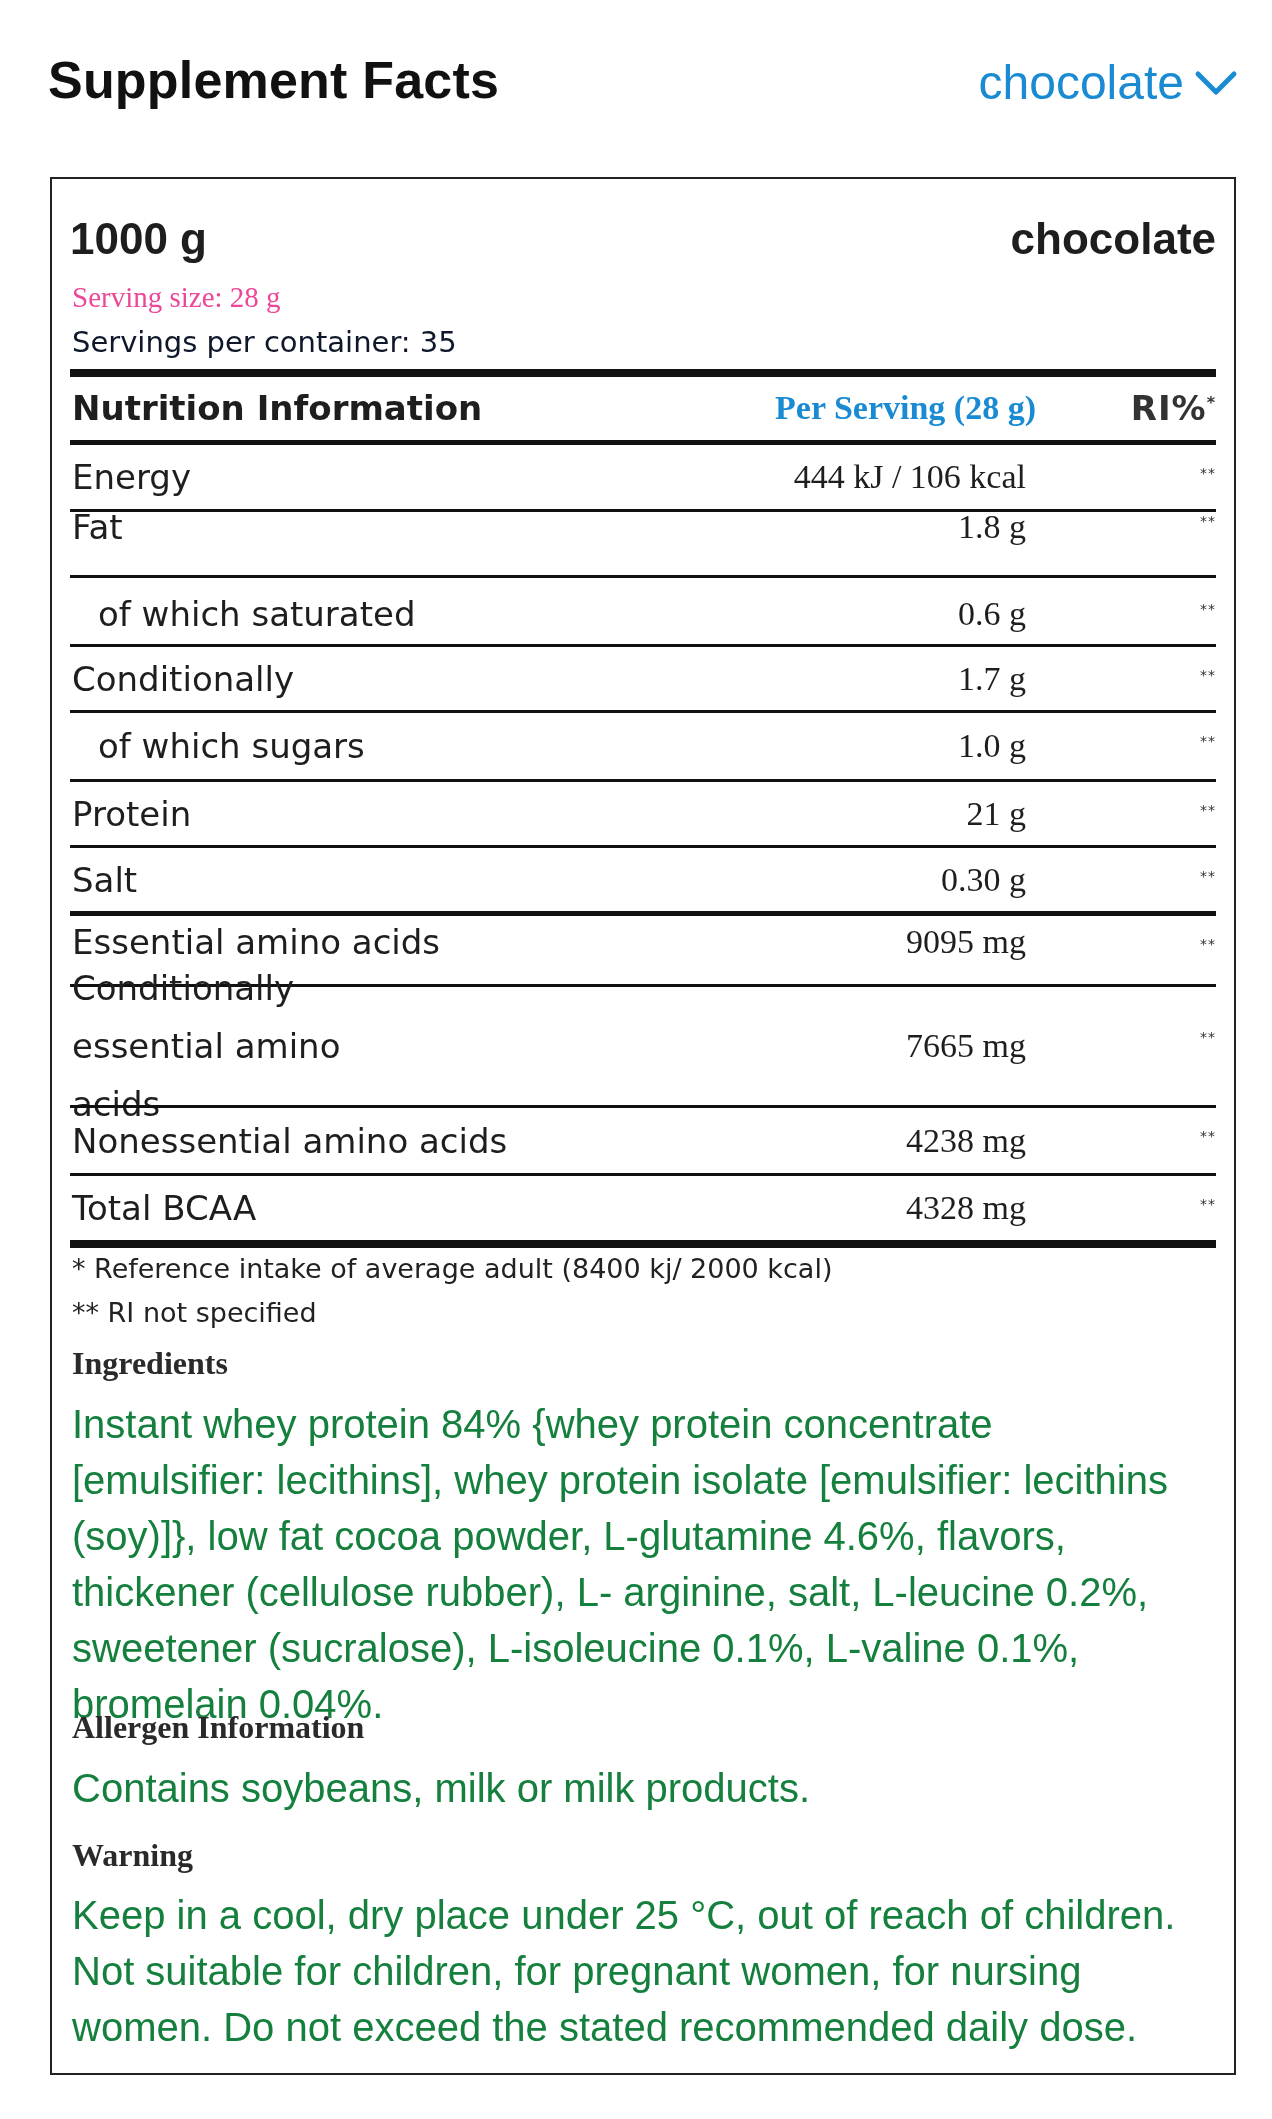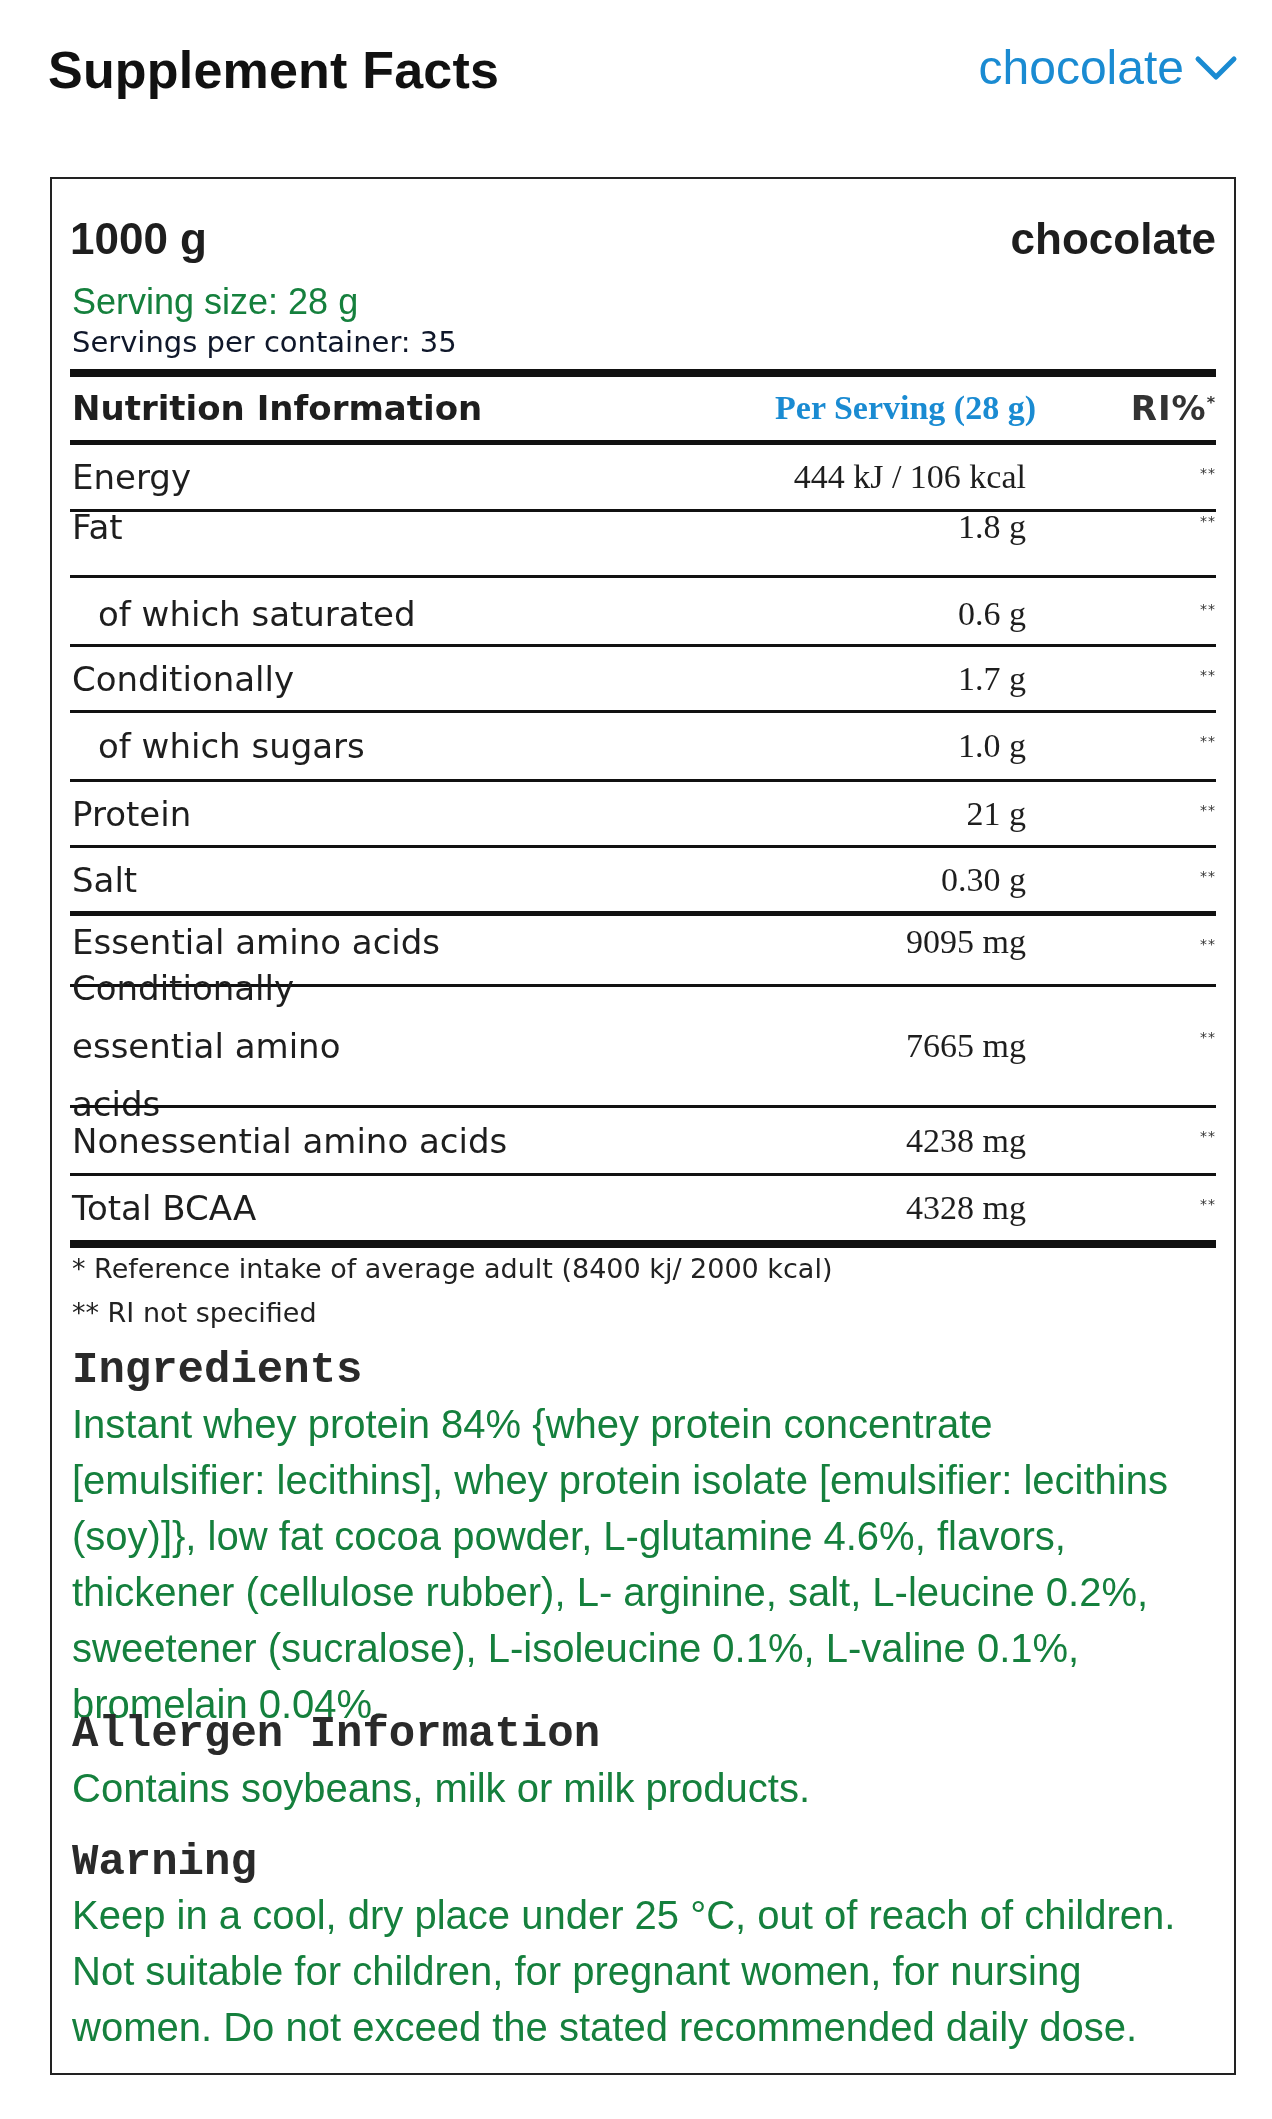--- a/index.html
+++ b/index.html
@@ -2,57 +2,57 @@
 <html><head>
   <meta charset="utf-8">
   <style>
     html, body { margin: 0; padding: 0; background: #ffffff; }
     body {
       width: 1272px; height: 2119px; position: relative; overflow: hidden;
       font-family: "Liberation Sans", sans-serif; color: #1a1a1a;
     }
     .header {
       position: absolute; left: 48px; top: 40px; width: 1190px; height: 70px;
-      display: flex; align-items: flex-start; justify-content: space-between;
+      display: flex; align-items: flex-end; justify-content: space-between;
     }
     .title { font-size: 52px; font-weight: bold; color: #111; letter-spacing: 0.2px; }
     .flavor-select {
       display: flex; align-items: center; gap: 10px; color: #1a8bd2;
       font-size: 48px; cursor: pointer; font-family: "Liberation Sans", sans-serif;
     }
     .chev { width: 44px; height: 30px; display: inline-block; }
     .card {
       position: absolute; left: 50px; top: 177px; width: 1186px; height: 1898px;
       border: 2px solid #222; box-sizing: border-box;
     }
     .inner { position: absolute; left: 18px; right: 18px; top: 0; }
     .top-row {
       position: absolute; left: 0; right: 0; top: 30px; height: 60px;
       display: flex; justify-content: space-between; align-items: center;
     }
     .net-weight { font-size: 44px; font-weight: bold; color: #1e1e1e; }
     .flavor-name { font-size: 44px; font-weight: bold; color: #1e1e1e; }
-    .serving-size { position: absolute; left: 2px; top: 102px; font-size: 36px; color: #15803d; font-family: Liberation Sans, sans-serif; }
+    .serving-size { position: absolute; left: 2px; top: 102px; font-size: 29px; color: #ec4899; font-family: Liberation Serif, serif; }
     .servings-per { position: absolute; left: 2px; top: 146px; font-size: 29px; color: #0f172a; font-family: "DejaVu Sans", sans-serif; }
     .thick { position: absolute; left: 0; right: 0; height: 8px; background: #111; }
     .thin { position: absolute; left: 0; right: 0; height: 3px; background: #111; }
     .row {
       position: absolute; left: 0; right: 0; display: flex; align-items: center;
       font-family: "DejaVu Sans", sans-serif; font-size: 34px; color: #1e1e1e;
     }
     .row .name { flex: 1; padding-left: 2px; line-height: 58px; }
     .row .name.sub { padding-left: 28px; }
     .row .val { width: 400px; text-align: right; padding-right: 150px; box-sizing: border-box; width: 560px; font-family: Liberation Serif, serif; }
     .row .ri { width: 40px; text-align: right; font-size: 14px; color: #333; align-self: flex-start; padding-top: 20px; letter-spacing: 1px; }
     .hdr .name { font-weight: bold; font-size: 34px; }
     .hdr .val { color: #1a8bd2; font-weight: bold; }
     .hdr .ri { font-size: 34px; font-weight: bold; padding-top: 0; align-self: center; width: 100px; }
     .hdr .ri sup { font-size: 16px; }
     .foot { position: absolute; left: 2px; font-size: 27px; color: #222; font-family: "DejaVu Sans", sans-serif; }
-    .sec-h { position: absolute; left: 2px; font-size: 44px; font-weight: bold; color: #2a2a2a; font-family: Liberation Mono, monospace; }
+    .sec-h { position: absolute; left: 2px; font-size: 32px; font-weight: bold; color: #2a2a2a; font-family: Liberation Serif, serif; }
     .sec-p { position: absolute; left: 2px; right: 20px; font-size: 40px; line-height: 56px; color: #15803d; font-family: "Liberation Sans", sans-serif; }
   </style>
 </head>
 <body>
 
 <div class="header">
   <div class="title">Supplement Facts</div>
   <div class="flavor-select">
     <span>chocolate</span>
     <svg class="chev" viewBox="0 0 44 30">

